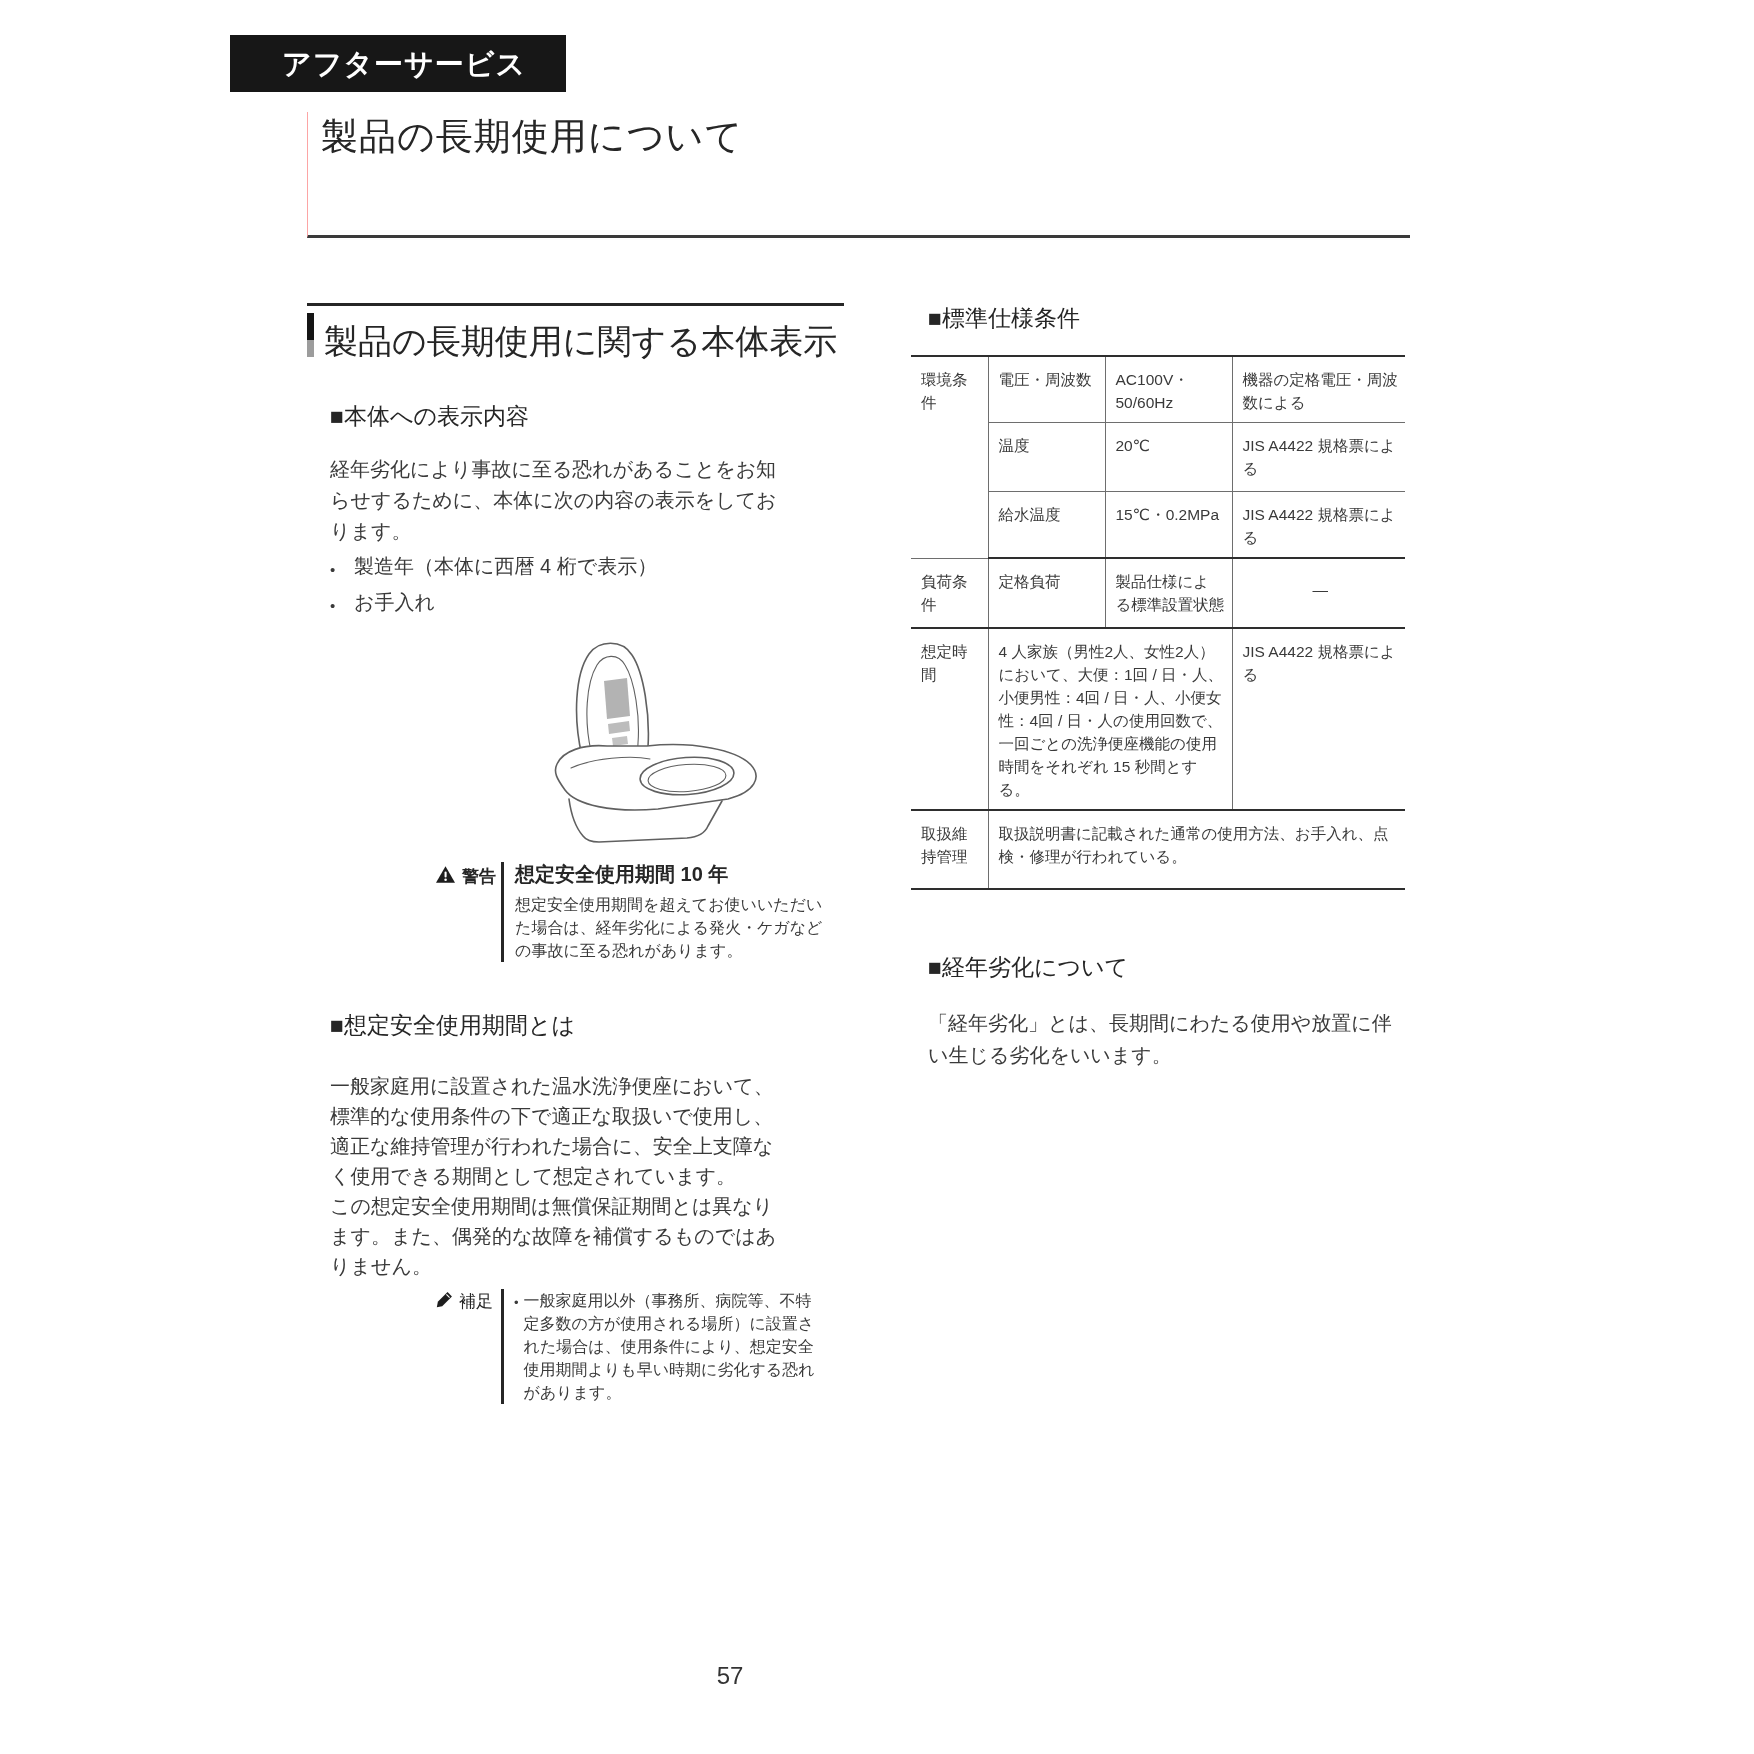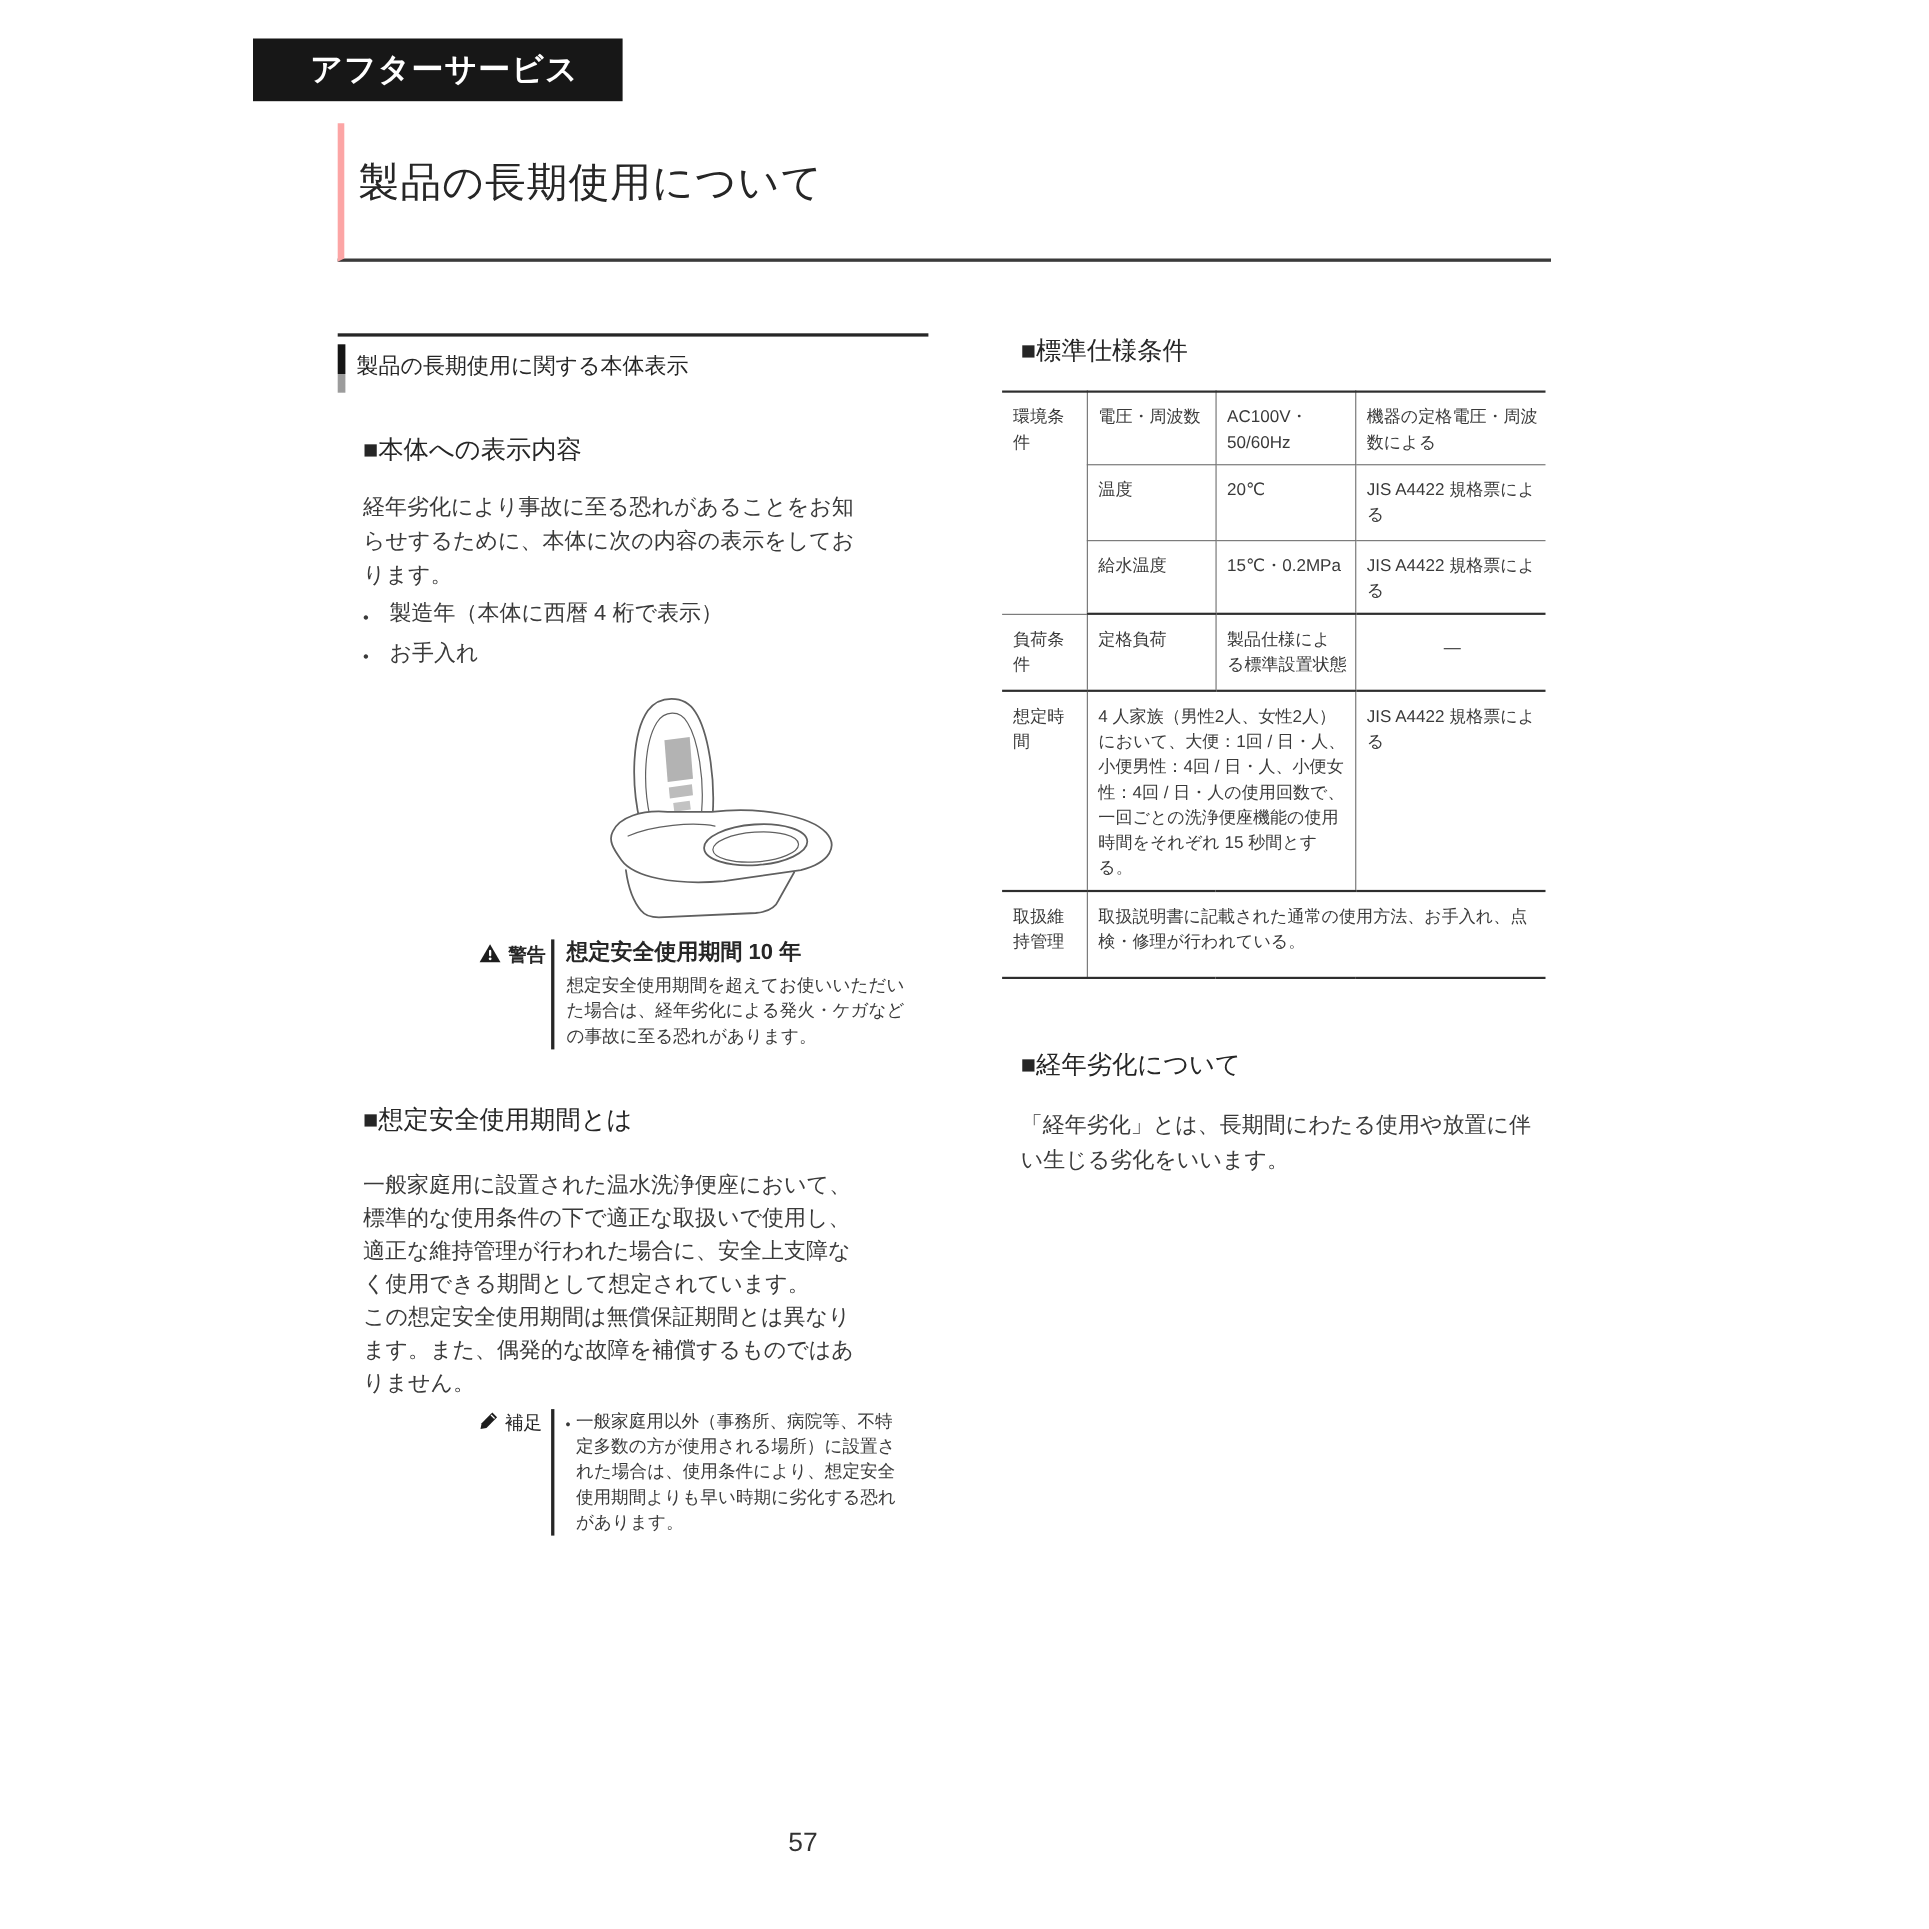--- a/index.html
+++ b/index.html
@@ -13,33 +13,33 @@
   
   #tag{
     left:230px;top:35px;width:336px;height:57px;background:#171717;color:#ffffff;
     font-weight:bold;font-size:29px;line-height:58px;padding-left:52px;
     box-sizing:border-box;letter-spacing:1px;
   }
 
   
   #title-block{
     left:307px;top:112px;width:1103px;height:126px;
-    border-left:6px solid #fca5a5;border-bottom:3px solid #3a3a3a;
-    box-sizing:border-box;display:flex;align-items:center;
+    border-left:1px solid #fca5a5;border-bottom:3px solid #3a3a3a;
+    box-sizing:border-box;display:flex;align-items:flex-start;
   }
   #page-title{font-size:37px;color:#262626;padding:0 0 15px 13px;letter-spacing:1px;}
 
   
   #col-left{left:307px;top:303px;width:537px;}
   #col-right{left:911px;top:296px;width:494px;}
 
   .sec-head{border-top:3px solid #262626;display:flex;padding-top:7px;}
   .sec-bar{width:7px;height:44px;flex:none;margin-right:10px;
     background:linear-gradient(#151515 62%, #9c9c9c 62%);}
-  .sec-title{font-size:20px;color:#262626;padding-top:6px;}
+  .sec-title{font-size:34px;color:#262626;padding-top:6px;}
 
   .sub-head{font-size:23px;color:#262626;margin:36px 0 0 23px;}
   .body-p{font-size:20px;line-height:31px;width:455px;margin:22px 0 0 23px;}
   .bullets{margin:3px 0 0 23px;font-size:20px;line-height:33px;}
   .bullet-row{display:flex;}
   .bullet-mark{width:24px;flex:none;font-size:15px;padding-top:3px;}
 
   .illu{margin:12px 0 0 212px;width:260px;height:212px;}
 
   .warnbox{display:flex;margin:16px 0 0 128px;}

